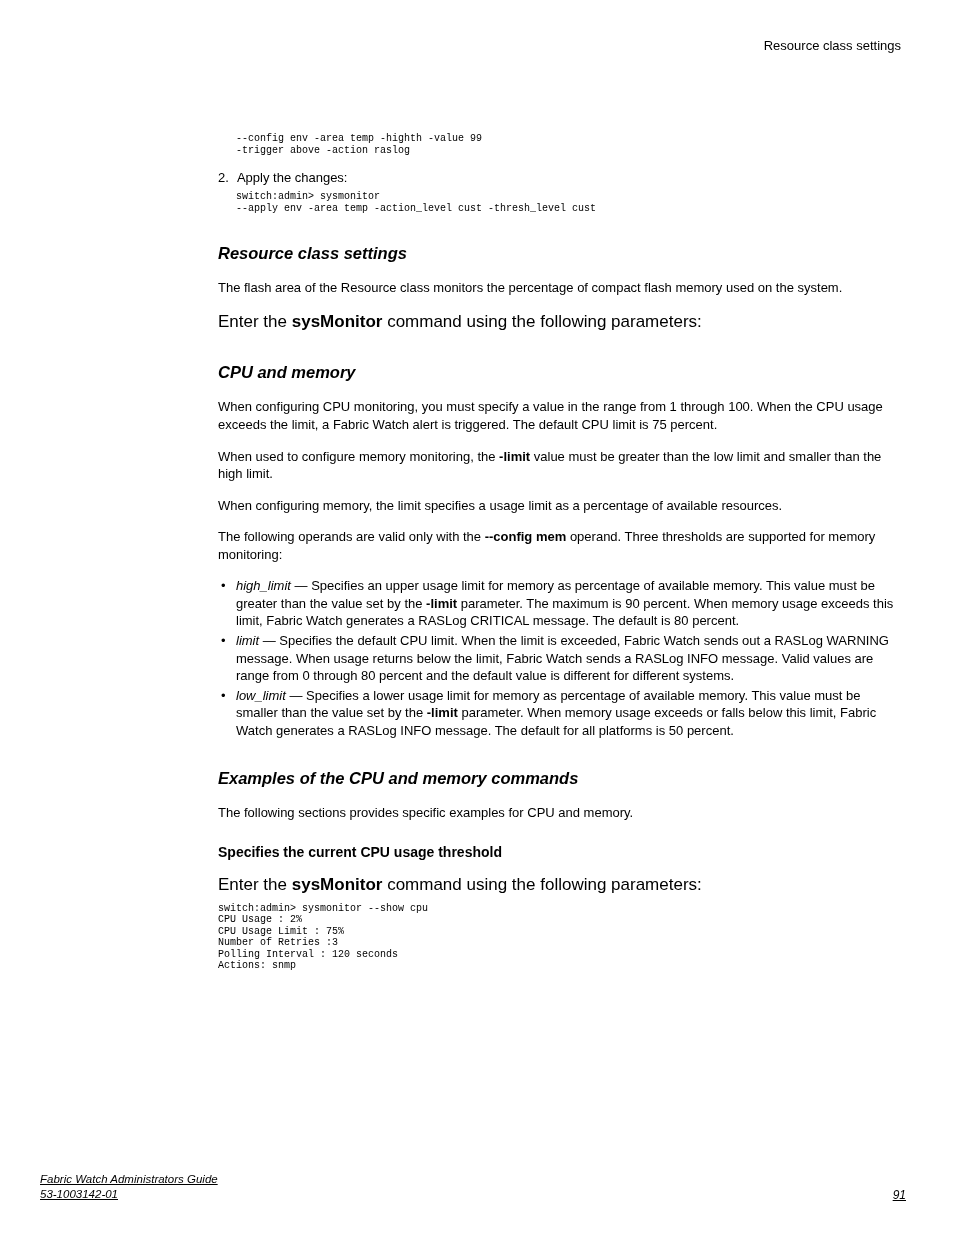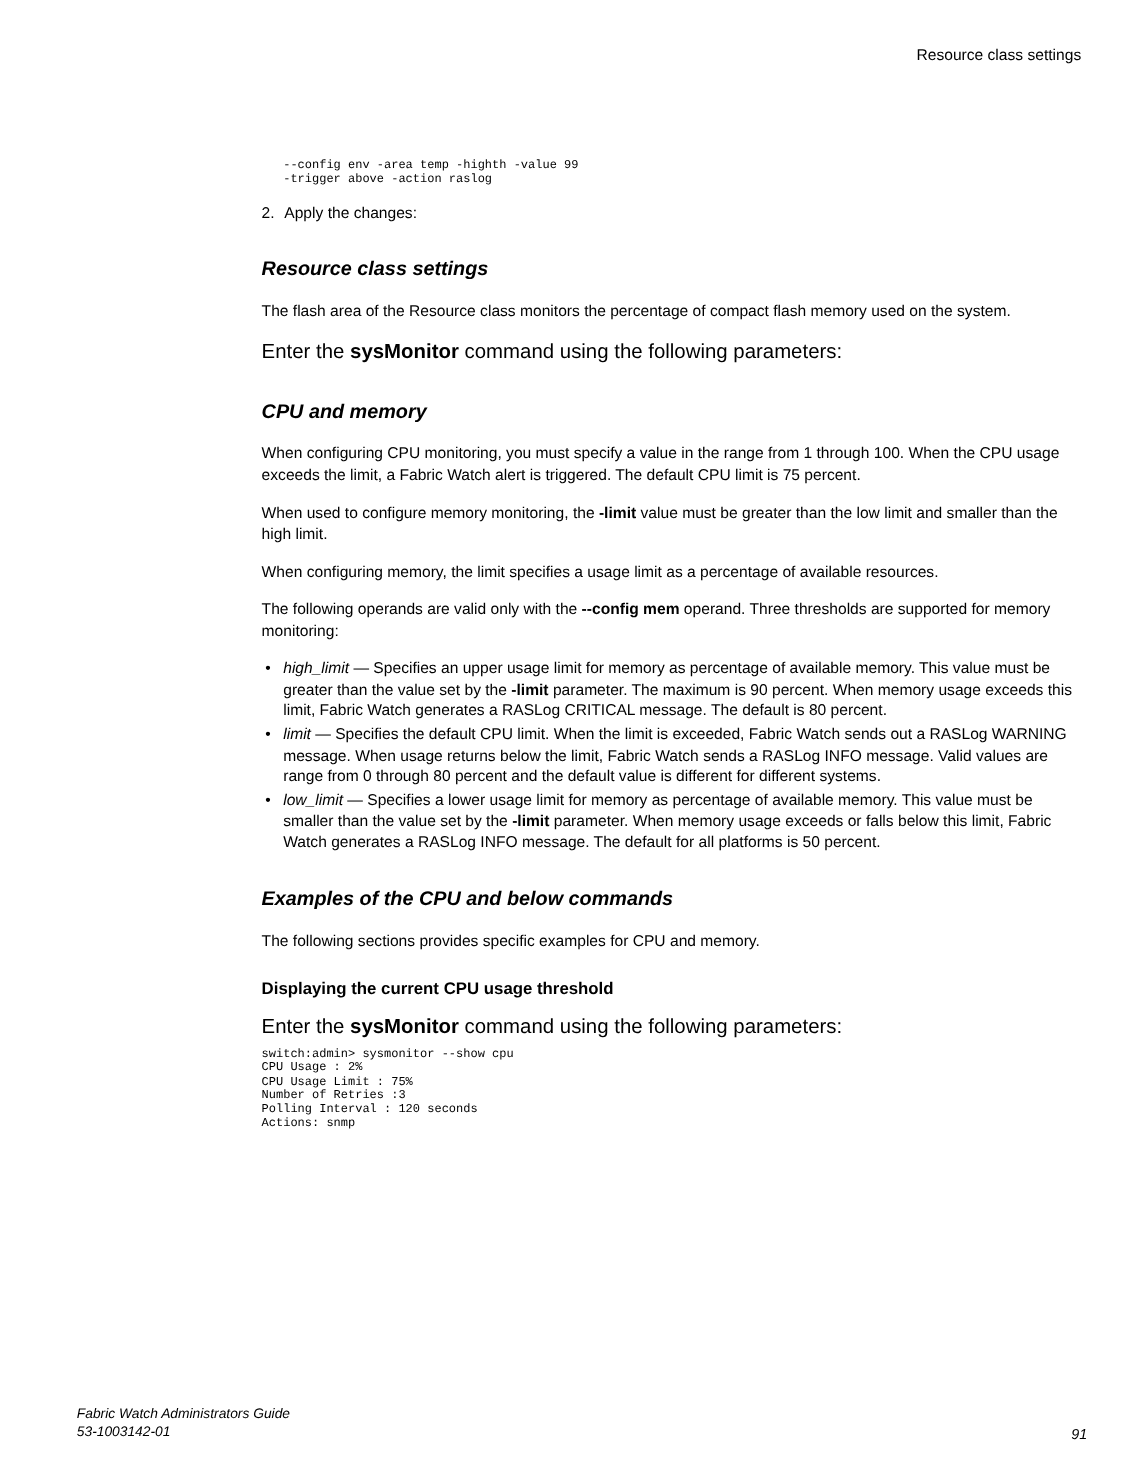--- a/index.html
+++ b/index.html
@@ -82,25 +82,26 @@
       content: "•";
       position: absolute;
       left: 3px;
       top: 0;
     }
     .b { font-weight: bold; }
     .i { font-style: italic; }
     .footer {
       position: absolute;
       bottom: 33px;
-      left: 64px;
+      left: 40px;
       right: 48px;
       display: flex;
       justify-content: space-between;
       align-items: flex-end;
+      text-decoration: underline;
     }
     .footer-left {
       font-style: italic;
       font-size: 11.5px;
       line-height: 1.3;
     }
     .footer-right {
       font-style: italic;
       font-size: 12px;
     }
@@ -113,20 +114,22 @@
 <div class="content">
 
   <div class="code code-block">--config env -area temp -highth -value 99
 -trigger above -action raslog</div>
 
   <div class="step">
     <span class="step-num">2.</span>
     <span>Apply the changes:</span>
   </div>
 
+  <div class="code code-block">switch:admin&gt; sysmonitor
+--apply env -area temp -action_level cust -thresh_level cust</div>
 
   <div class="h1">Resource class settings</div>
   <div class="para">The flash area of the Resource class monitors the percentage of compact flash memory used on the system.</div>
 
   <div class="para-tight">
     <span>Enter the </span><span class="b">sysMonitor</span><span> command using the following parameters:</span>
   </div>
 
   <div class="h1">CPU and memory</div>
   <div class="para">When configuring CPU monitoring, you must specify a value in the range from 1 through 100. When the CPU usage exceeds the limit, a Fabric Watch alert is triggered. The default CPU limit is 75 percent.</div>
@@ -143,24 +146,24 @@
       <span class="i">high_limit</span><span> — Specifies an upper usage limit for memory as percentage of available memory. This value must be greater than the value set by the </span><span class="b">-limit</span><span> parameter. The maximum is 90 percent. When memory usage exceeds this limit, Fabric Watch generates a RASLog CRITICAL message. The default is 80 percent.</span>
     </li>
     <li>
       <span class="i">limit</span><span> — Specifies the default CPU limit. When the limit is exceeded, Fabric Watch sends out a RASLog WARNING message. When usage returns below the limit, Fabric Watch sends a RASLog INFO message. Valid values are range from 0 through 80 percent and the default value is different for different systems.</span>
     </li>
     <li>
       <span class="i">low_limit</span><span> — Specifies a lower usage limit for memory as percentage of available memory. This value must be smaller than the value set by the </span><span class="b">-limit</span><span> parameter. When memory usage exceeds or falls below this limit, Fabric Watch generates a RASLog INFO message. The default for all platforms is 50 percent.</span>
     </li>
   </ul>
 
-  <div class="h1">Examples of the CPU and below commands</div>
+  <div class="h1">Examples of the CPU and memory commands</div>
   <div class="para">The following sections provides specific examples for CPU and memory.</div>
 
-  <div class="h2">Displaying the current CPU usage threshold</div>
+  <div class="h2">Specifies the current CPU usage threshold</div>
   <div class="para-tight">
     <span>Enter the </span><span class="b">sysMonitor</span><span> command using the following parameters:</span>
   </div>
   <div class="code code-block-flush">switch:admin&gt; sysmonitor --show cpu
 CPU Usage : 2%
 CPU Usage Limit : 75%
 Number of Retries :3
 Polling Interval : 120 seconds
 Actions: snmp</div>
 

